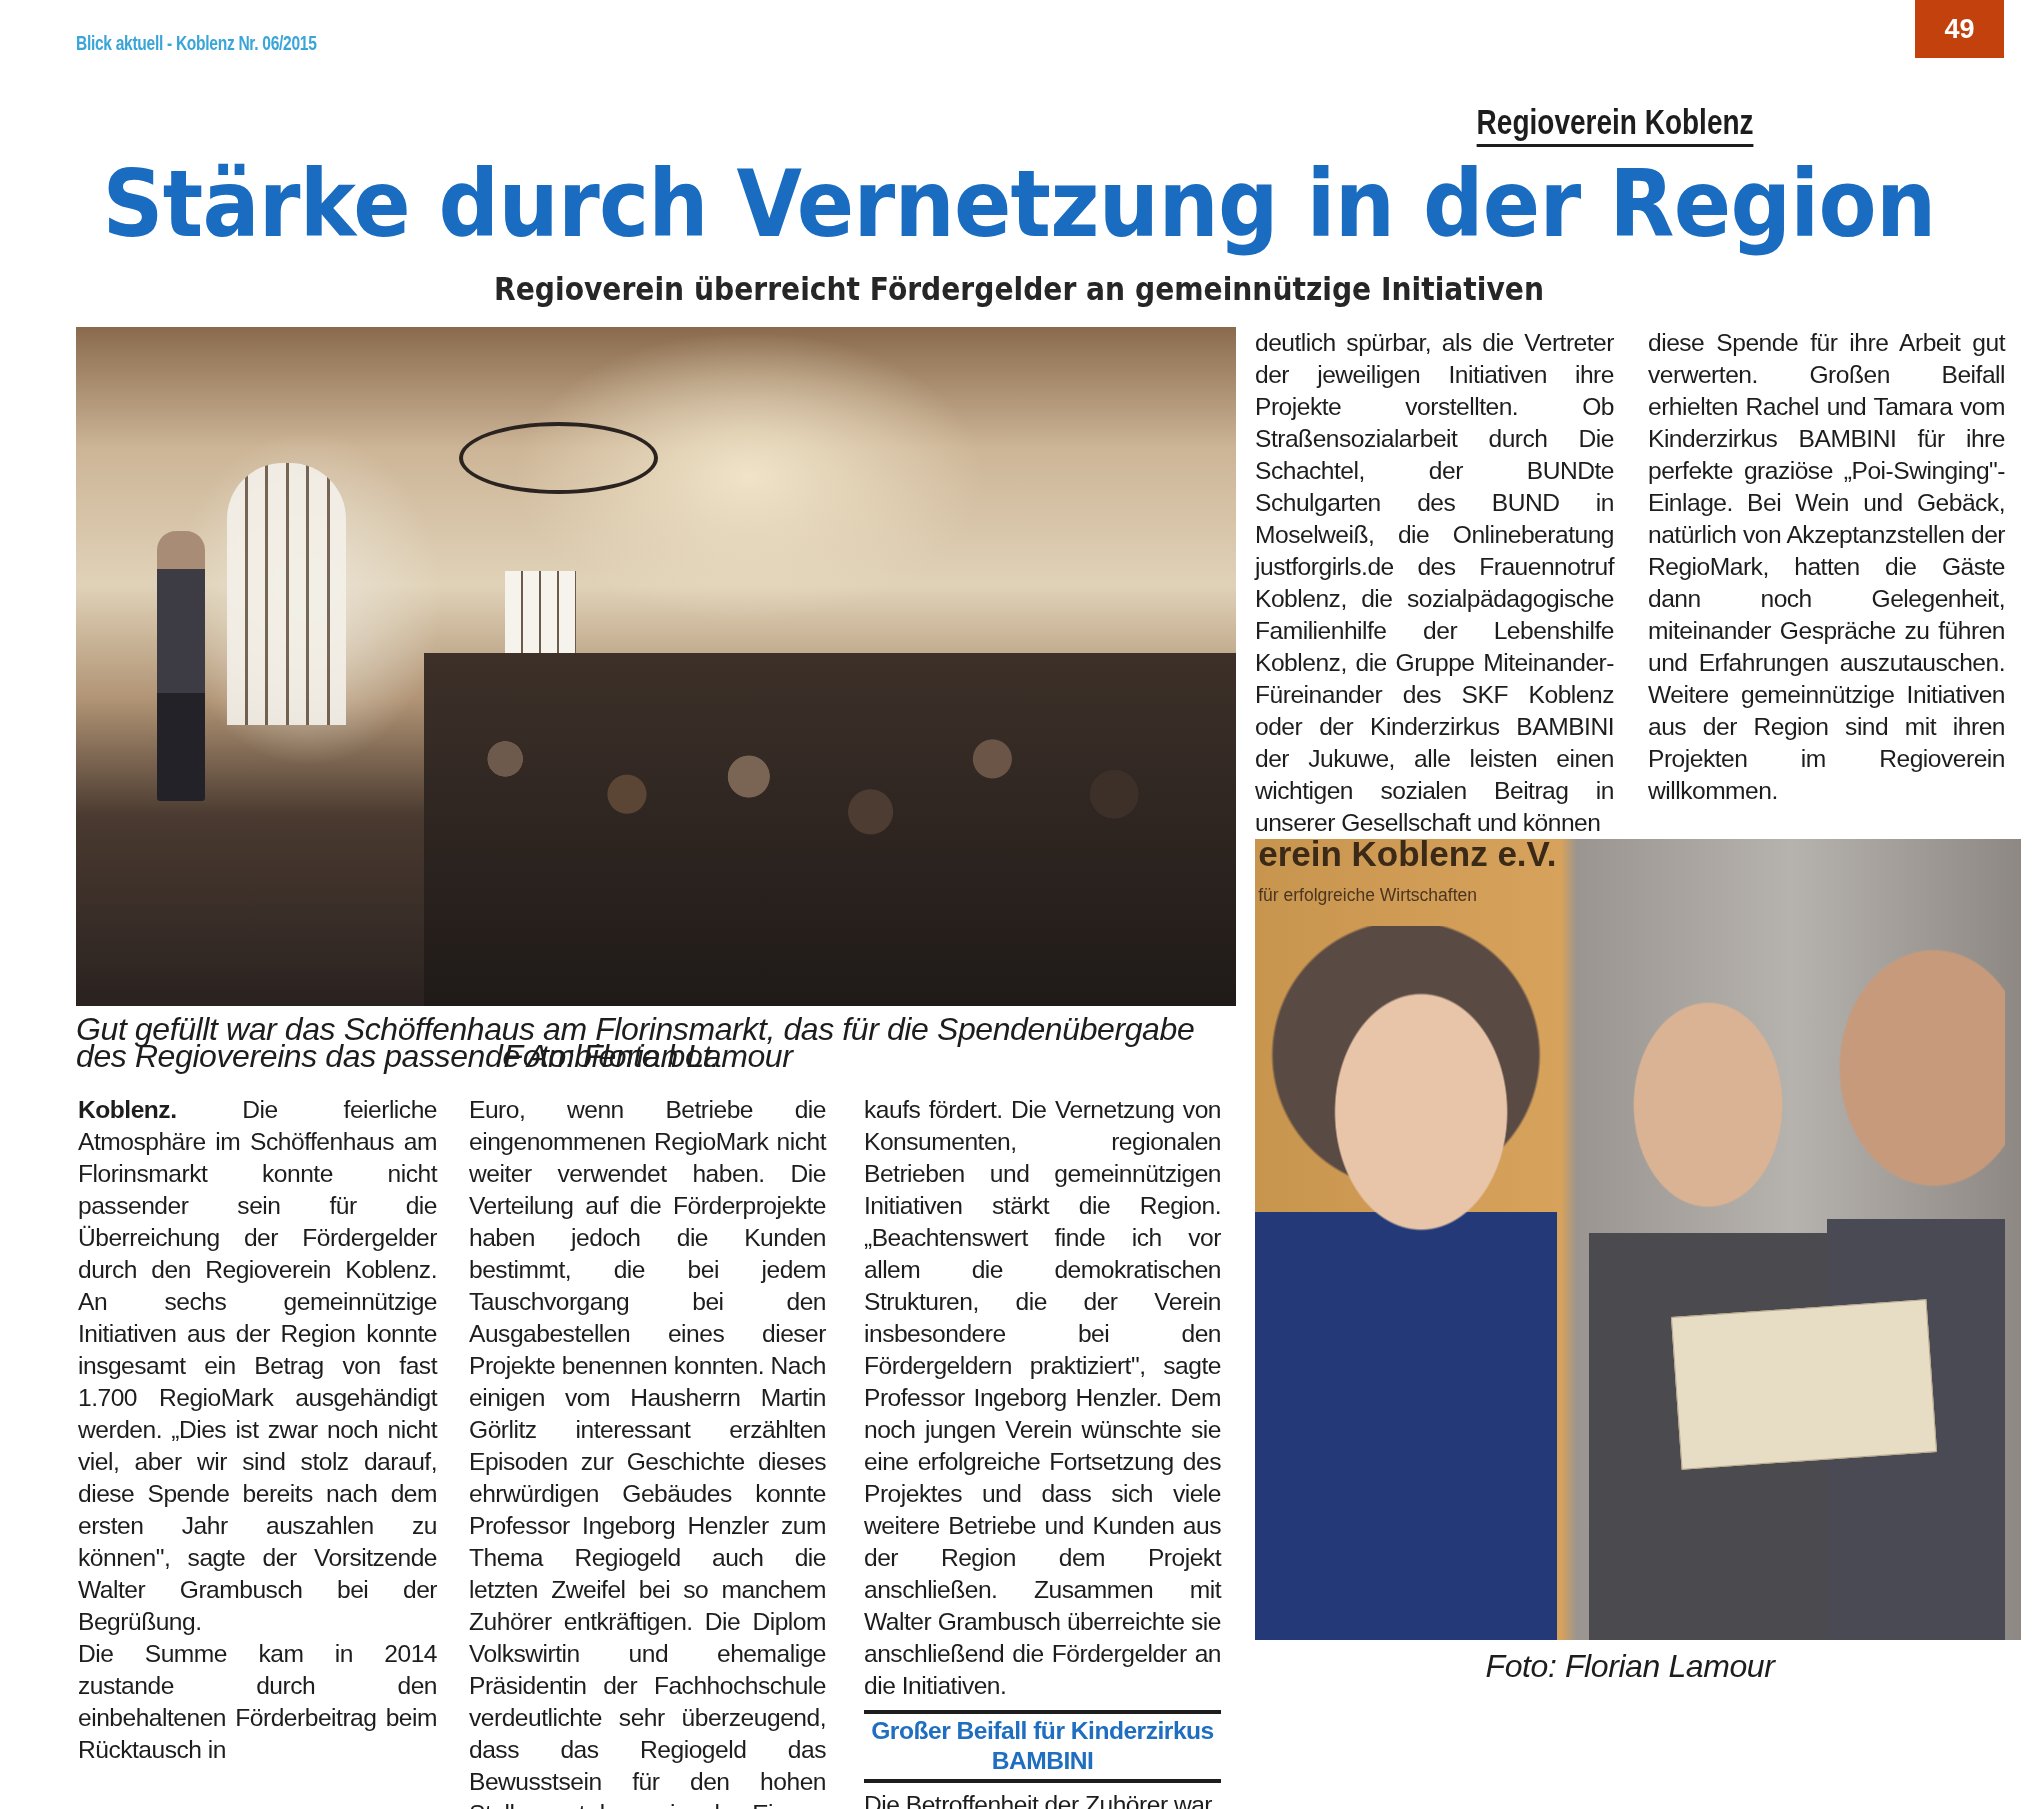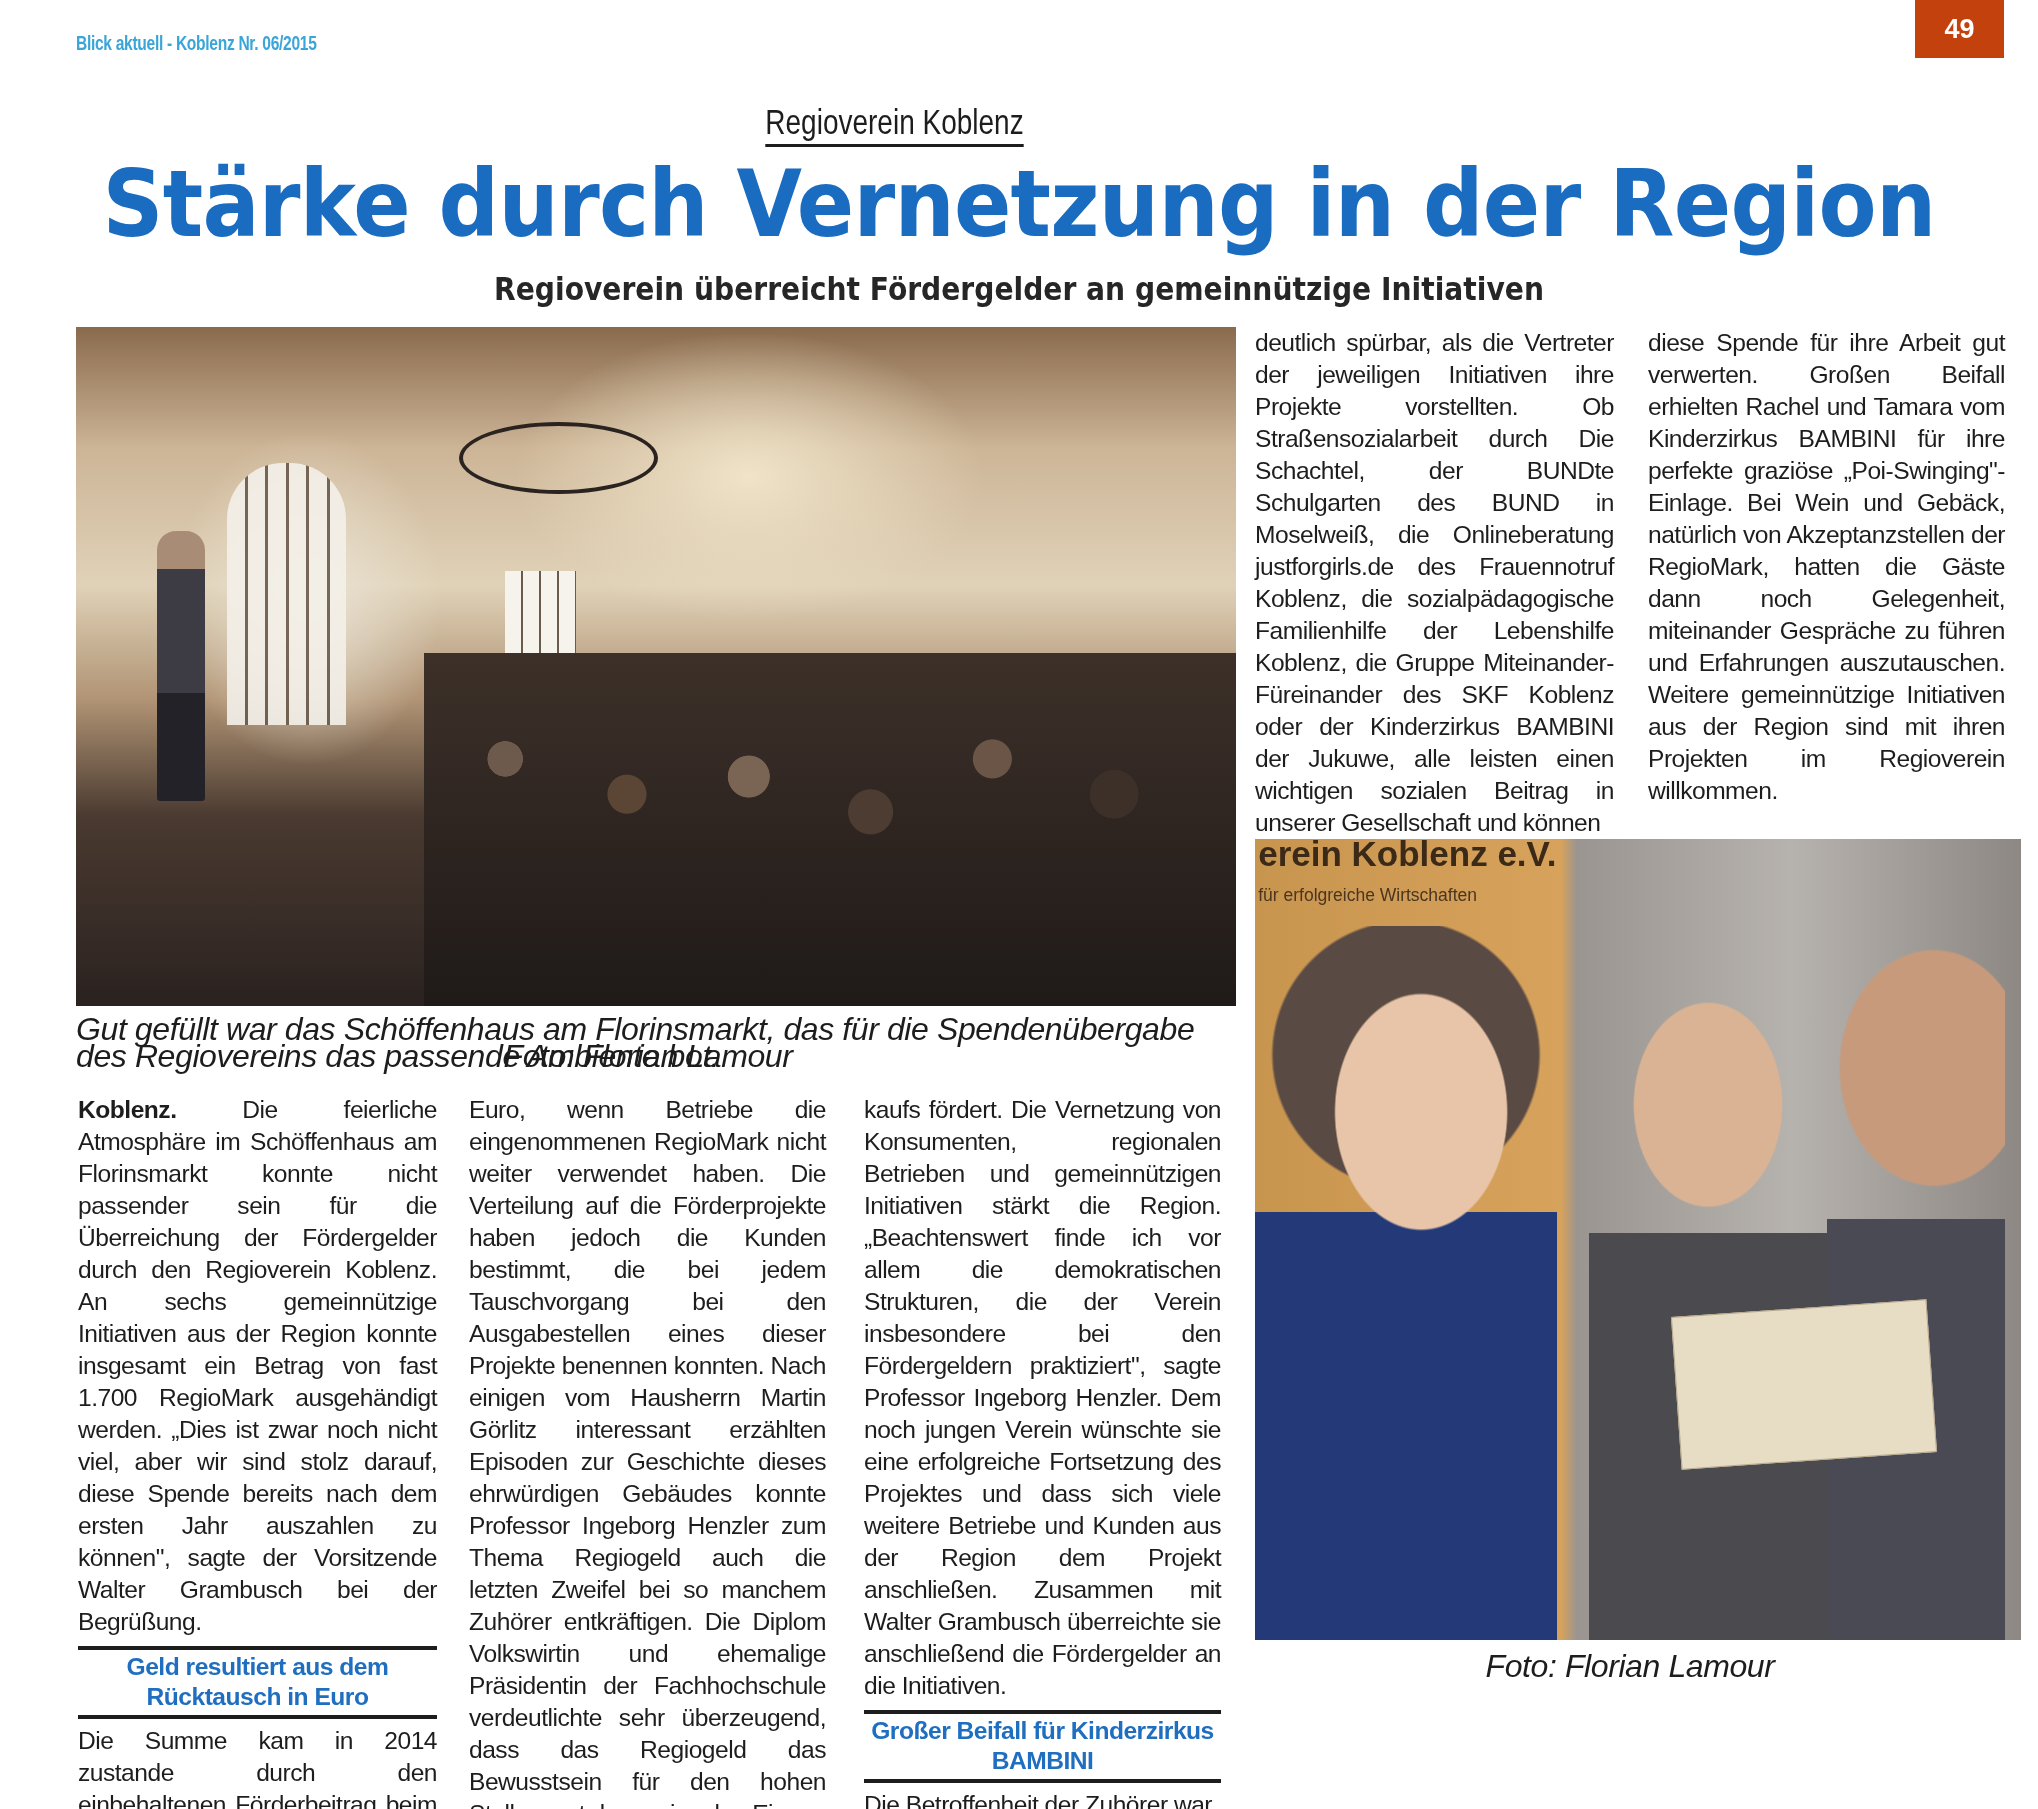--- a/index.html
+++ b/index.html
@@ -12,21 +12,21 @@
   .running-head {
     left:76px; top:32px; font-size:20px; color:#3aa5d8; font-weight:bold;
     letter-spacing:-0.4px; transform:scaleX(0.78); transform-origin:left top;
   }
   .page-num {
     left:1915px; top:0; width:89px; height:58px; background:#c2410c;
     color:#ffffff; font-weight:bold; font-size:27px; display:flex;
     align-items:center; justify-content:center;
   }
   .kicker {
-    left:0; width:1788px; top:102px; text-align:center;
+    left:0; width:1788px; top:102px; text-align:right;font-weight:bold;
   }
   .kicker span {
     font-size:35px; color:#1d1d1d; display:inline-block;
     border-bottom:3.2px solid #1d1d1d; padding-bottom:1.6px;
     transform:scaleX(0.8);
   }
   .headline {
     left:0; width:2038px; top:151px; text-align:center;
     font-family:"DejaVu Sans", sans-serif; font-weight:bold;
     font-size:92px; color:#1a6cc0; letter-spacing:-0.8px;
@@ -153,21 +153,20 @@
   <div class="crowd"></div>
 </div>
 
 <div class="abs caption caption1">
   <div>Gut gefüllt war das Schöffenhaus am Florinsmarkt, das für die Spendenübergabe des Regiovereins das passende Ambiente bot.</div>
   <div class="credit" style="margin-top:-27px;">Foto: Florian Lamour</div>
 </div>
 
 <div class="abs col col1">
   <p><span class="dateline">Koblenz.</span> <span>Die feierliche Atmosphäre im Schöffenhaus am Florinsmarkt konnte nicht passender sein für die Überreichung der Fördergelder durch den Regioverein Koblenz. An sechs gemeinnützige Initiativen aus der Region konnte insgesamt ein Betrag von fast 1.700 RegioMark ausgehändigt werden. „Dies ist zwar noch nicht viel, aber wir sind stolz darauf, diese Spende bereits nach dem ersten Jahr auszahlen zu können", sagte der Vorsitzende Walter Grambusch bei der Begrüßung.</span></p>
-  <div class="subhead-box">Geld resultiert aus dem Rücktausch in Euro</div>
   <p>Die Summe kam in 2014 zustande durch den einbehaltenen Förderbeitrag beim Rücktausch in</p>
 </div>
 
 <div class="abs col col2">
   <p>Euro, wenn Betriebe die eingenommenen RegioMark nicht weiter verwendet haben. Die Verteilung auf die Förderprojekte haben jedoch die Kunden bestimmt, die bei jedem Tauschvorgang bei den Ausgabestellen eines dieser Projekte benennen konnten. Nach einigen vom Hausherrn Martin Görlitz interessant erzählten Episoden zur Geschichte dieses ehrwürdigen Gebäudes konnte Professor Ingeborg Henzler zum Thema Regiogeld auch die letzten Zweifel bei so manchem Zuhörer entkräftigen. Die Diplom Volkswirtin und ehemalige Präsidentin der Fachhochschule verdeutlichte sehr überzeugend, dass das Regiogeld das Bewusstsein für den hohen Stellenwert des regionalen Ein-</p>
 </div>
 
 <div class="abs col col3">
   <p>kaufs fördert. Die Vernetzung von Konsumenten, regionalen Betrieben und gemeinnützigen Initiativen stärkt die Region. „Beachtenswert finde ich vor allem die demokratischen Strukturen, die der Verein insbesondere bei den Fördergeldern praktiziert", sagte Professor Ingeborg Henzler. Dem noch jungen Verein wünschte sie eine erfolgreiche Fortsetzung des Projektes und dass sich viele weitere Betriebe und Kunden aus der Region dem Projekt anschließen. Zusammen mit Walter Grambusch überreichte sie anschließend die Fördergelder an die Initiativen.</p>
   <div class="subhead-box">Großer Beifall für Kinderzirkus BAMBINI</div>

